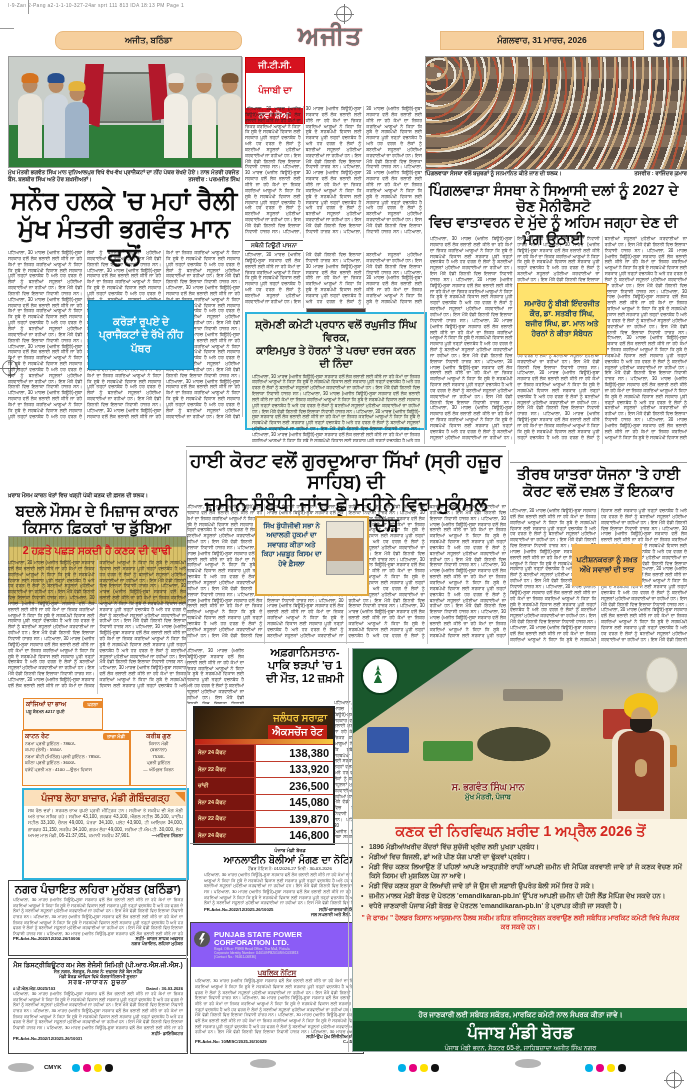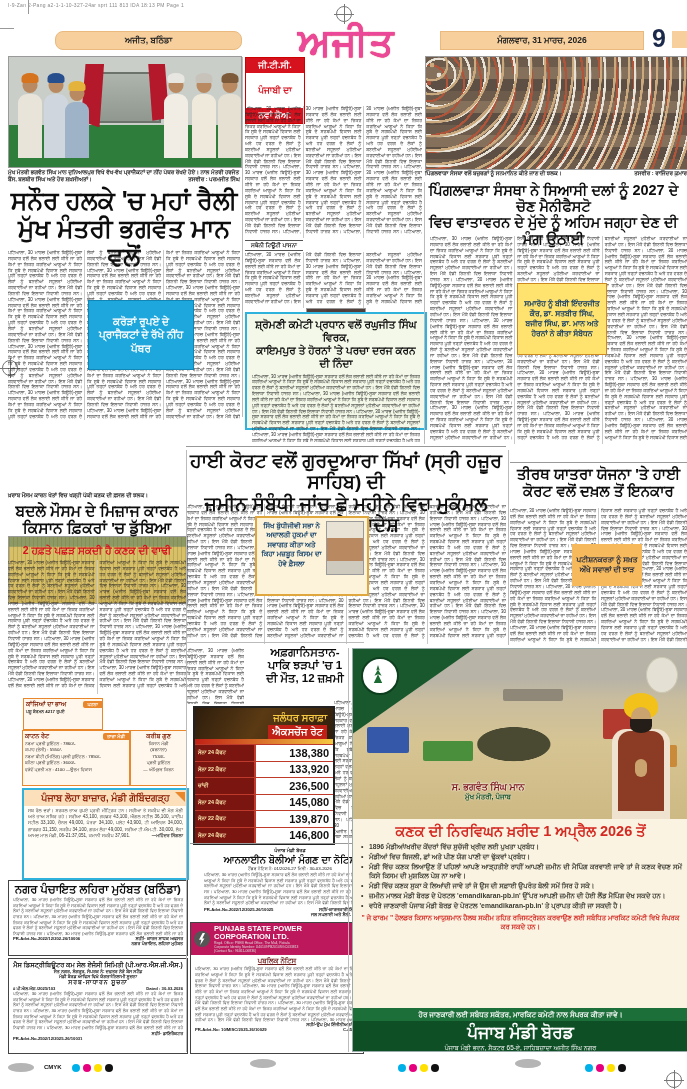--- a/index.html
+++ b/index.html
@@ -2,21 +2,21 @@
 <html><head>
 <meta charset="utf-8">
 <style>
   html,body{margin:0;padding:0;background:#e8e8e8;}
   .page{position:relative;width:687px;height:1089px;background:#ffffff;overflow:hidden;
         font-family:"Liberation Sans","DejaVu Sans",sans-serif;color:#111;}
   .abs{position:absolute;}
   .tan{background:#f6cf9d;}
   
   .slug{font-size:5px;color:#888;letter-spacing:.3px;white-space:nowrap;}
-  .masthead{font-size:38px;font-weight:800;color:#ec4899;line-height:1;letter-spacing:1px;text-shadow:0 0 1px #d6121f;}
+  .masthead{font-size:25px;font-weight:800;color:#737373;line-height:1;letter-spacing:1px;text-shadow:0 0 1px #d6121f;}
   .hdr-box{font-size:8.5px;font-weight:700;color:#222;display:flex;align-items:center;justify-content:center;border:1px solid #e9b97e;}
   .pagenum{font-size:25px;font-weight:800;color:#1b2a4a;}
   
   .reg{width:14px;height:14px;border:1px solid #777;border-radius:50%;}
   .reg::before,.reg::after{content:"";position:absolute;background:#777;}
   .reg::before{left:50%;top:-3px;width:1px;height:20px;}
   .reg::after{top:50%;left:-3px;height:1px;width:20px;}
   .cropline{background:#999;}
   
   .photo{overflow:hidden;border:1px solid #9a9a9a;}
@@ -66,21 +66,21 @@
   .sr-lbl{width:56px;background:#7a150f;color:#ffe9b0;font-size:5.4px;font-weight:700;display:flex;align-items:center;padding-left:3px;}
   .sr-val{flex:1;display:flex;align-items:center;justify-content:flex-end;padding-right:4px;
           font-size:11px;font-weight:800;color:#111;background:#fff;border-left:2px solid #c03A2b;}
   
   .notice-center{text-align:center;}
   .n-small{font-size:5px;font-weight:700;}
   .n-big{font-size:10px;font-weight:800;}
   .n-tiny{font-size:4.2px;line-height:1.35;text-align:justify;color:#333;overflow:hidden;}
   .sign{font-size:4.6px;font-weight:700;text-align:right;}
   .pr{font-size:4.2px;font-weight:700;text-align:left;}
-  .pspcl-head{background:#be185d;color:#fff;display:flex;align-items:center;gap:4px;padding:2px 3px;}
+  .pspcl-head{background:#8b5cf6;color:#fff;display:flex;gap:4px;padding:8px 3px;}
   .pspcl-head .ttl{font-size:7.6px;font-weight:800;line-height:1.05;}
   .pspcl-head .sub{font-size:3.4px;color:#ddd;line-height:1.2;}
   .bolt{width:16px;height:16px;border-radius:50%;background:#555;position:relative;flex:0 0 16px;}
   .bolt::before{content:"";position:absolute;left:5px;top:2px;width:6px;height:12px;background:#fff;
                 clip-path:polygon(60% 0,100% 0,55% 45%,90% 45%,20% 100%,40% 55%,0 55%);}
   .pn-title{font-size:7px;font-weight:800;color:#6d1a1a;text-decoration:underline;text-align:center;margin:2px 0 1px;}
   
   .ad{overflow:hidden;border:1px solid #9aa;}
   .ad-photo{position:relative;background:
       radial-gradient(60px 28px at 48% 56%,#4a4a33 60%,transparent 62%),

